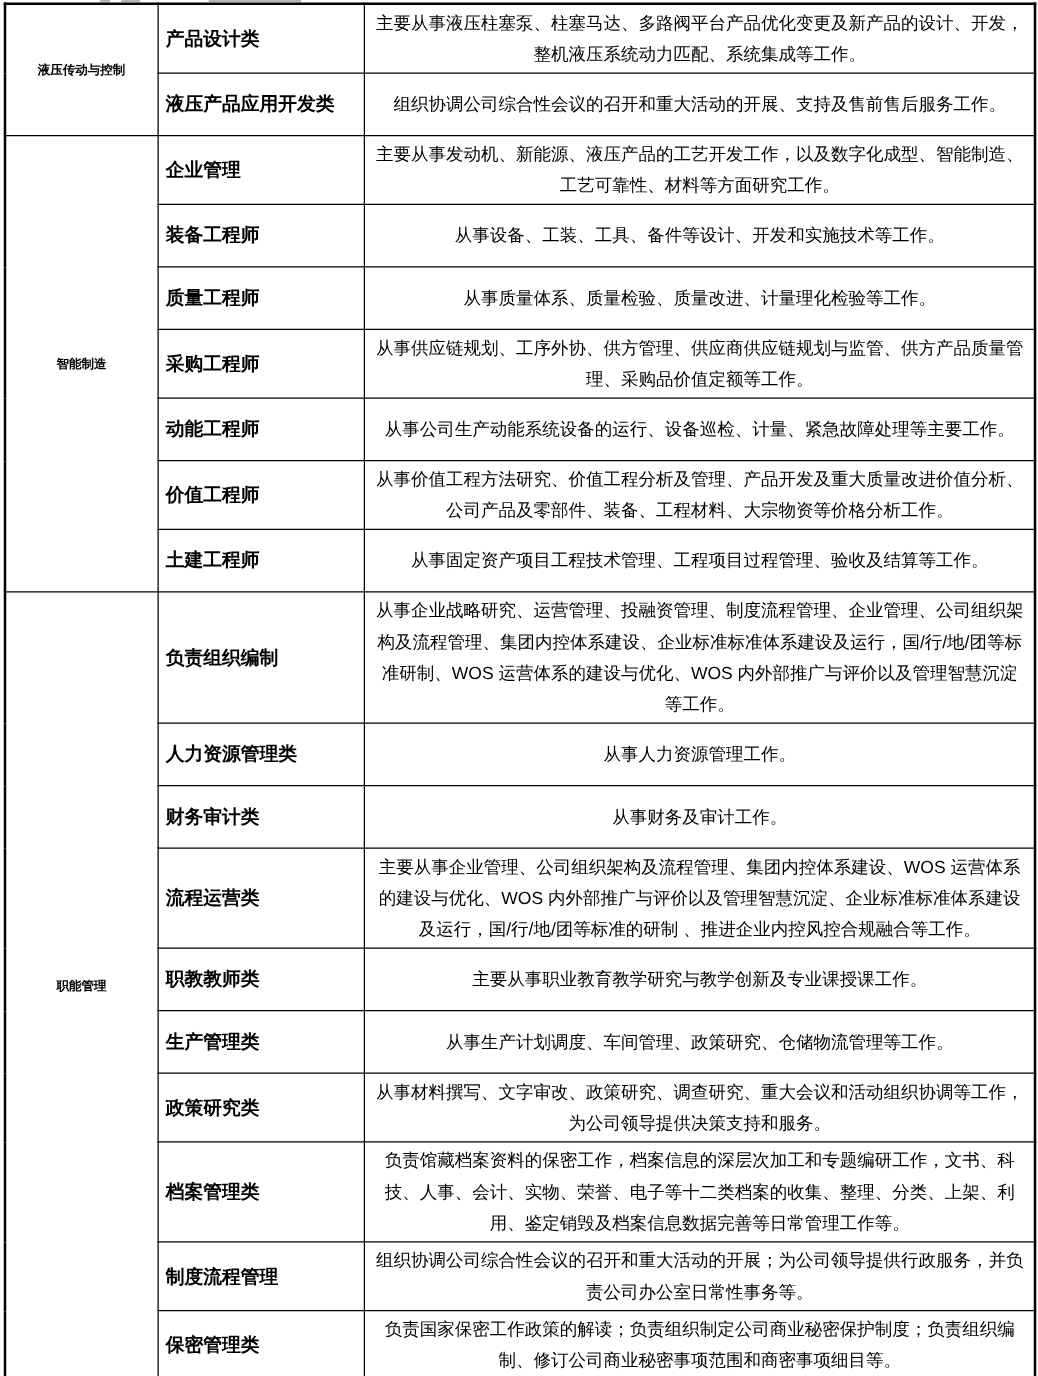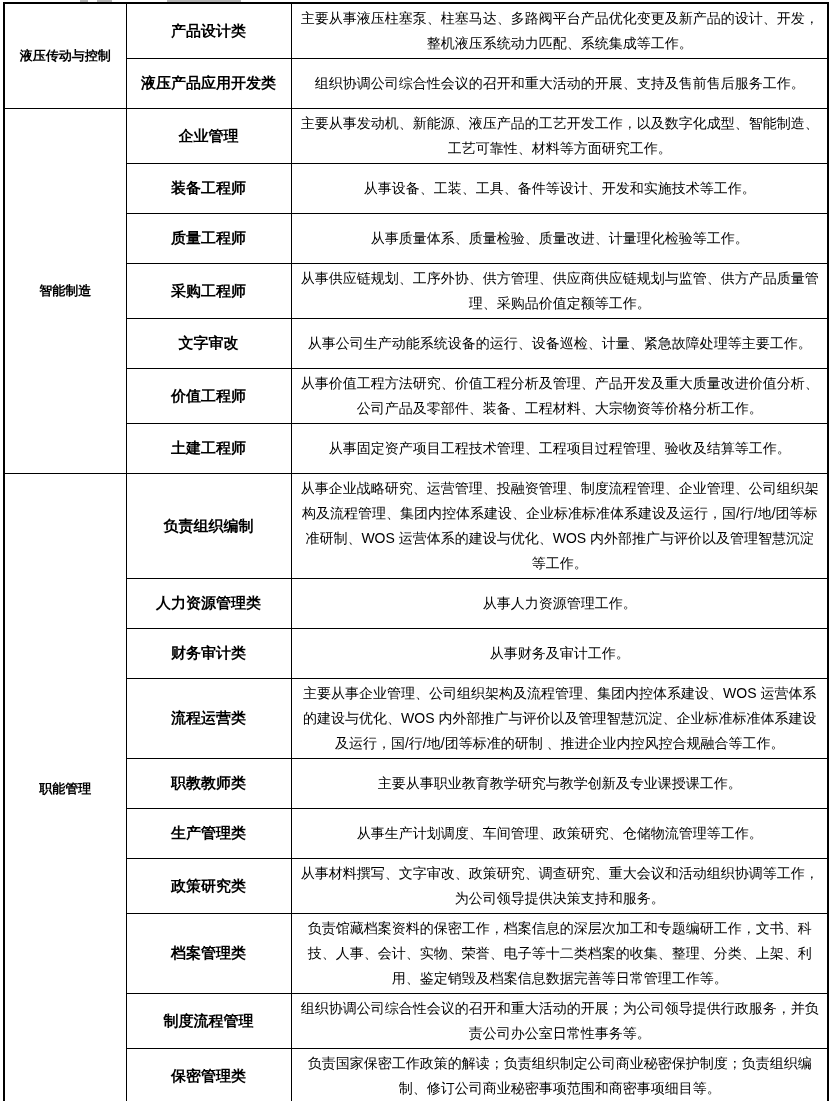--- a/index.html
+++ b/index.html
@@ -36,25 +36,25 @@
   }
   td {
     border: 1px solid #000000;
     vertical-align: middle;
     word-break: break-all;
   }
   tr { height: 50px; }
   td.cat {
     text-align: center;
     font-weight: bold;
-    font-size: 13px;
+    font-size: 10px;
     padding: 4px 4px;
   }
   td.job {
-    text-align: center;
+    text-align: left;
     font-weight: bold;
     font-size: 15px;
     padding: 0 6px;
   }
   td.desc {
     font-size: 14px;
     line-height: 25px;
     text-align: center;
     padding: 2px 7px 2px 8px;
   }
@@ -93,21 +93,21 @@
       </tr>
       <tr>
         <td class="job">质量工程师</td>
         <td class="desc">从事质量体系、质量检验、质量改进、计量理化检验等工作。</td>
       </tr>
       <tr>
         <td class="job">采购工程师</td>
         <td class="desc">从事供应链规划、工序外协、供方管理、供应商供应链规划与监管、供方产品质量管理、采购品价值定额等工作。</td>
       </tr>
       <tr>
-        <td class="job">文字审改</td>
+        <td class="job">动能工程师</td>
         <td class="desc">从事公司生产动能系统设备的运行、设备巡检、计量、紧急故障处理等主要工作。</td>
       </tr>
       <tr>
         <td class="job">价值工程师</td>
         <td class="desc">从事价值工程方法研究、价值工程分析及管理、产品开发及重大质量改进价值分析、公司产品及零部件、装备、工程材料、大宗物资等价格分析工作。</td>
       </tr>
       <tr>
         <td class="job">土建工程师</td>
         <td class="desc">从事固定资产项目工程技术管理、工程项目过程管理、验收及结算等工作。</td>
       </tr>

